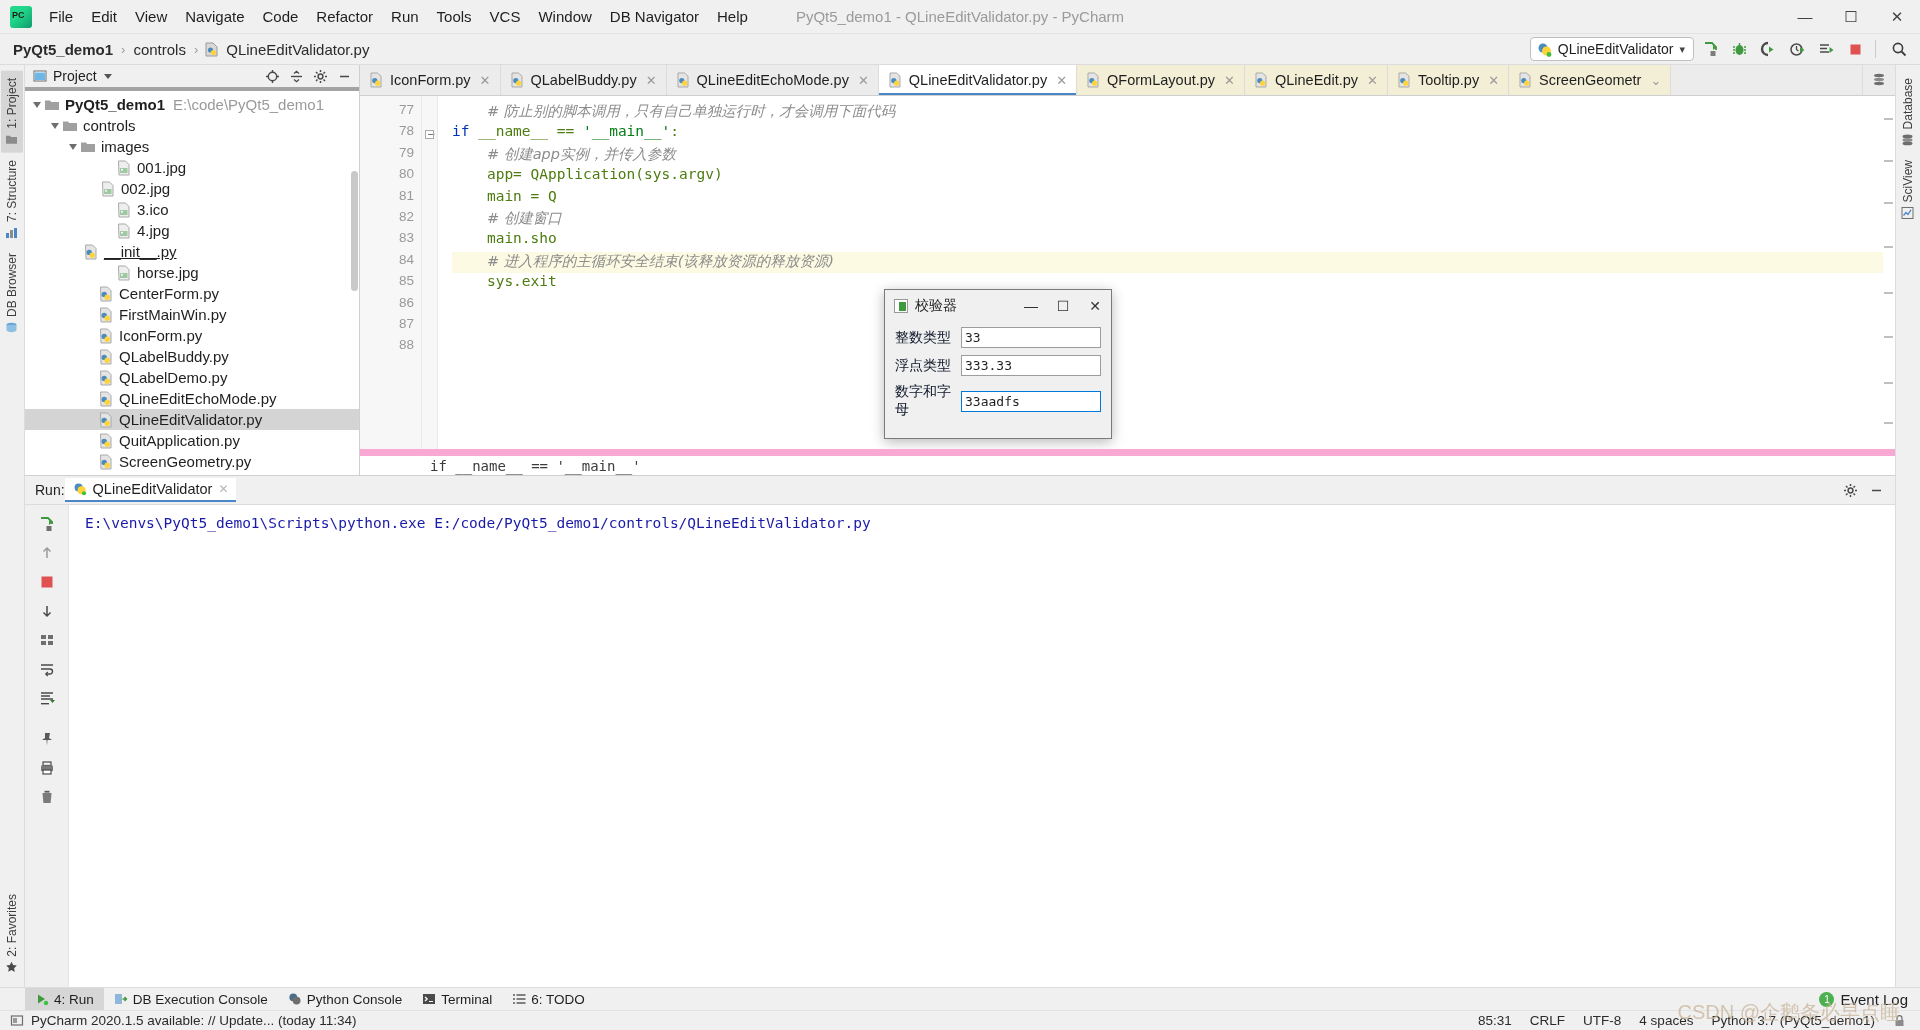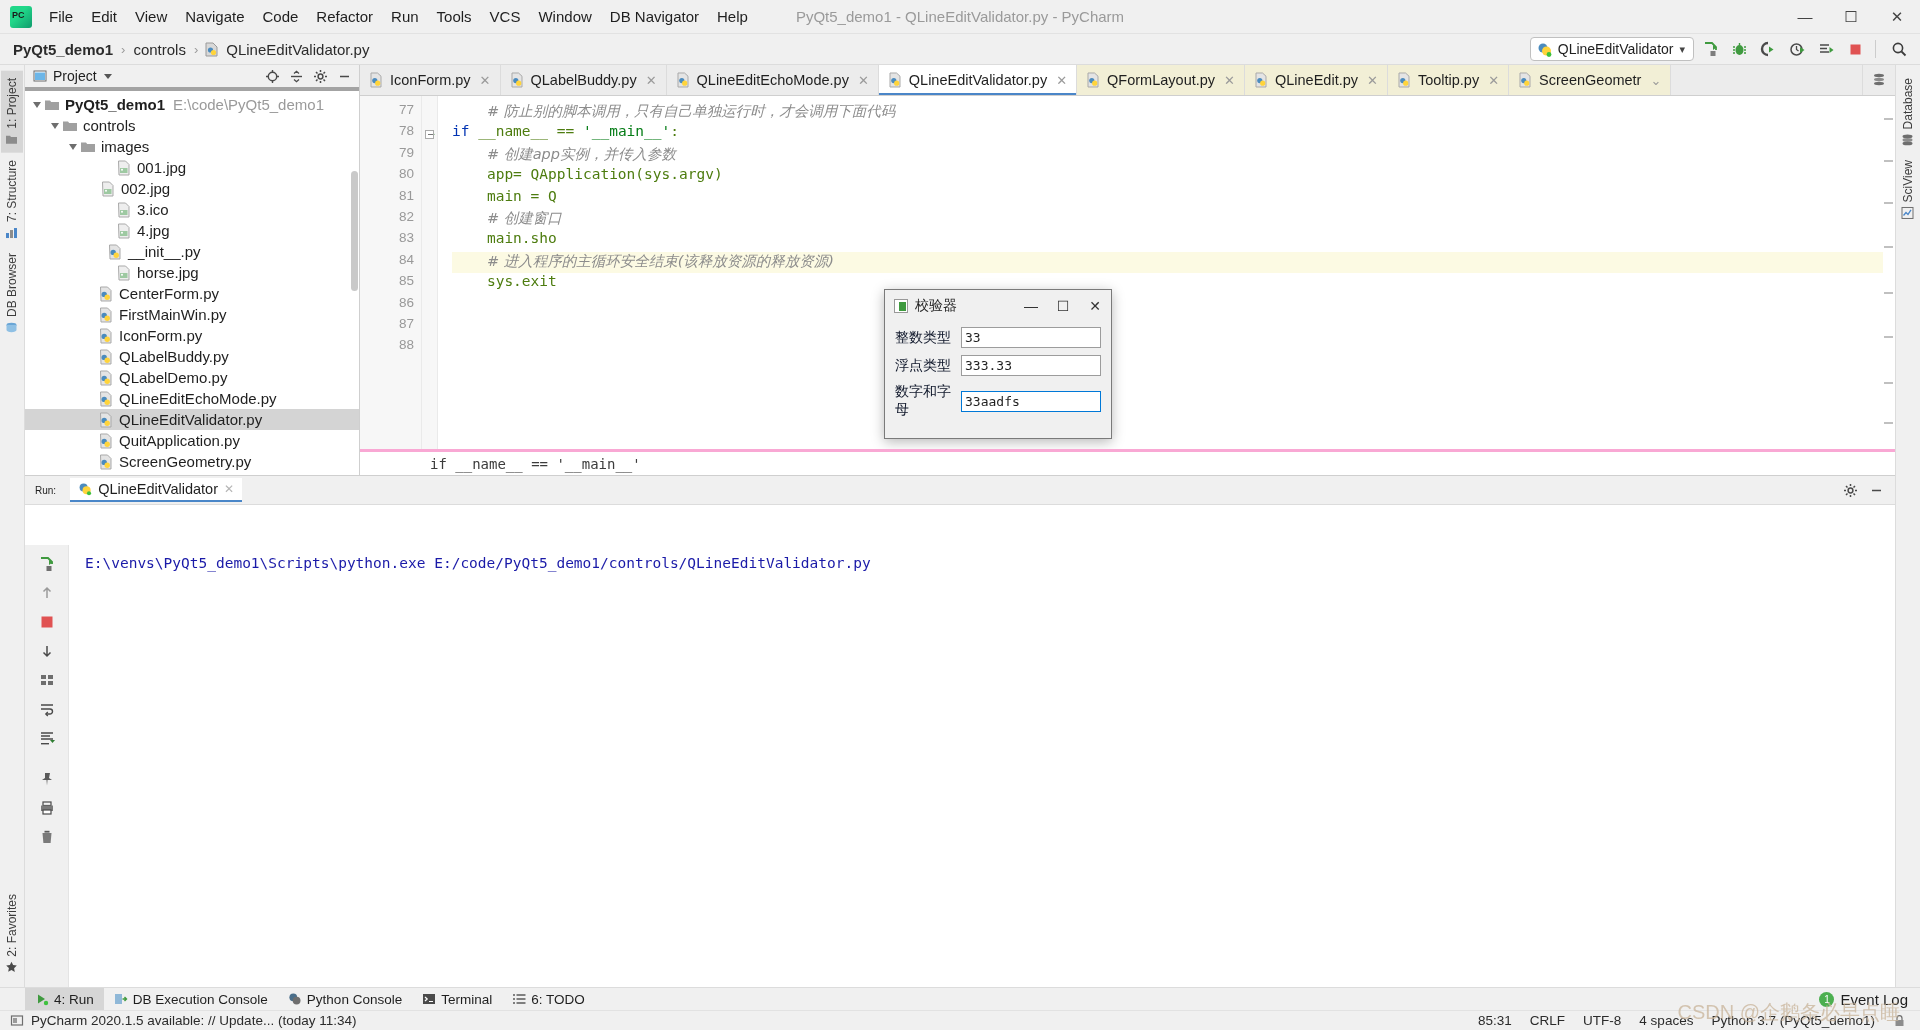--- a/index.html
+++ b/index.html
@@ -96,21 +96,21 @@
   .fold-box:after{content:"";position:absolute;left:1.5px;top:3.5px;width:5px;height:1px;background:#777;}
   #code{ flex:1; padding:6px 0 0 14px; position:relative; overflow:hidden; }
   .cl{ height:21.4px; white-space:pre; }
   .cl.hl{ background:#fcfae3; }
   .kw{ color:#0033b3; font-weight:normal; }
   .str{ color:#067d17; }
   .cmt{ color:#8c8c8c; font-style:italic; font-family:"DejaVu Sans", sans-serif; }
   .fn{ color:#4d7c0f; }
   #marker-col{ position:absolute; right:0; top:0; width:12px; height:100%; background:#fff; }
   .mk{ position:absolute; right:2px; width:9px; height:2px; background:#c0c0c0; }
-  #breadcrumb-bottom{ height:26px; background:#fff; border-top:3px solid #f9a8d4;
+  #breadcrumb-bottom{ height:26px; background:#fff; border-top:7px solid #f9a8d4;
     display:flex; align-items:center; padding-left:70px; font-family:"DejaVu Sans Mono",monospace;
     font-size:14px; color:#3c3c3c; }
 
   
   #dialog{ position:absolute; left:524px; top:193px; width:228px; background:#f0f0f0;
     border:1px solid #7a7a7a; box-shadow:0 3px 12px rgba(0,0,0,.28); z-index:40;
     font-family:"Liberation Sans", sans-serif; }
   #dlg-title{ height:31px; display:flex; align-items:center; background:#f0f0f0; }
   #dlg-ico{ width:14px;height:14px; margin:0 7px 0 9px; background:#fff; border:1px solid #999; position:relative;}
   #dlg-ico:after{content:"";position:absolute;left:4px;top:2px;width:7px;height:9px;background:#3f9a3f;}
@@ -123,25 +123,25 @@
   .flab{ font-size:14px; width:66px; flex:none; color:#0f172a; }
   .fin{ flex:1; height:21px; border:1px solid #9c9c9c; background:#fff; padding:0 3px;
     font-family:"DejaVu Sans Mono", monospace; font-size:13px; color:#1f1f1f;
     display:flex; align-items:center; }
   .fin.focused{ border:1.5px solid #0078d7; }
 
   
   #runpanel{ flex:1; display:flex; flex-direction:column; background:#fff; border-top:1px solid #cfcfcf; min-height:0;}
   #run-head{ height:29px; background:#f0f0f0; display:flex; align-items:center; padding-left:10px;
     border-bottom:1px solid #dcdcdc; }
-  #run-head .rh-label{ font-size:10px; margin-right:14px; }
+  #run-head .rh-label{ font-size:14px; }
   #run-tab{ display:flex; align-items:center; gap:6px; background:#fff; border-bottom:2px solid #4a86c8;
     padding:3px 8px; font-size:14.5px; }
   #run-head-right{ margin-left:auto; display:flex; align-items:center; padding-right:8px; gap:4px; }
-  #run-body{ flex:1; display:flex; min-height:0;margin-top:40px; }
+  #run-body{ flex:1; display:flex; min-height:0; }
   #run-toolbar{ width:44px; background:#f0f0f0; display:flex; flex-direction:column;
     align-items:center; padding-top:6px; gap:3px; border-right:1px solid #e4e4e4; }
   .rtb{ width:26px; height:26px; display:flex; align-items:center; justify-content:center; border-radius:3px;}
   #run-console{ flex:1; padding:10px 0 0 16px; font-family:"DejaVu Sans Mono", monospace;
     font-size:14.5px; color:#1a1aa8; overflow:hidden; white-space:pre; }
 
   
   #toolbar-bottom{ height:23px; background:#f0f0f0; display:flex; align-items:center;
     border-top:1px solid #dcdcdc; padding-left:25px; }
   .twbtn{ display:flex; align-items:center; gap:5px; padding:2px 10px; font-size:13.5px; height:23px;text-align:right; }
@@ -414,21 +414,21 @@
               <span class="tw"></span>
               <span class="n-ico">
                 <svg width="16" height="16" viewBox="0 0 16 16">
                   <path d="M2.5 1h7l3.5 3.5V15h-10z" fill="#eee" stroke="#a9a9a9"></path>
                   <rect x="4" y="8" width="7.5" height="5" fill="#9ec9a2"></rect>
                   <circle cx="6" cy="9.8" r="1" fill="#fff"></circle>
                 </svg>
               </span>
               <span class="n-label">4.jpg</span>
             </div>
-            <div class="node" style="padding-left: 67px;">
+            <div class="node" style="padding-left: 43px; text-decoration: underline;">
               <span class="tw"></span>
               <span class="n-ico">
                 <svg width="16" height="16" viewBox="0 0 16 16">
                   <path d="M2.5 1h7l3.5 3.5V15h-10z" fill="#e4e4e4" stroke="#a9a9a9"></path>
                   <circle cx="6.2" cy="8.4" r="2.7" fill="#4b8bbe"></circle>
                   <circle cx="9.2" cy="11.2" r="2.7" fill="#ffd43b"></circle>
                 </svg>
               </span>
               <span class="n-label">__init__.py</span>
             </div>

